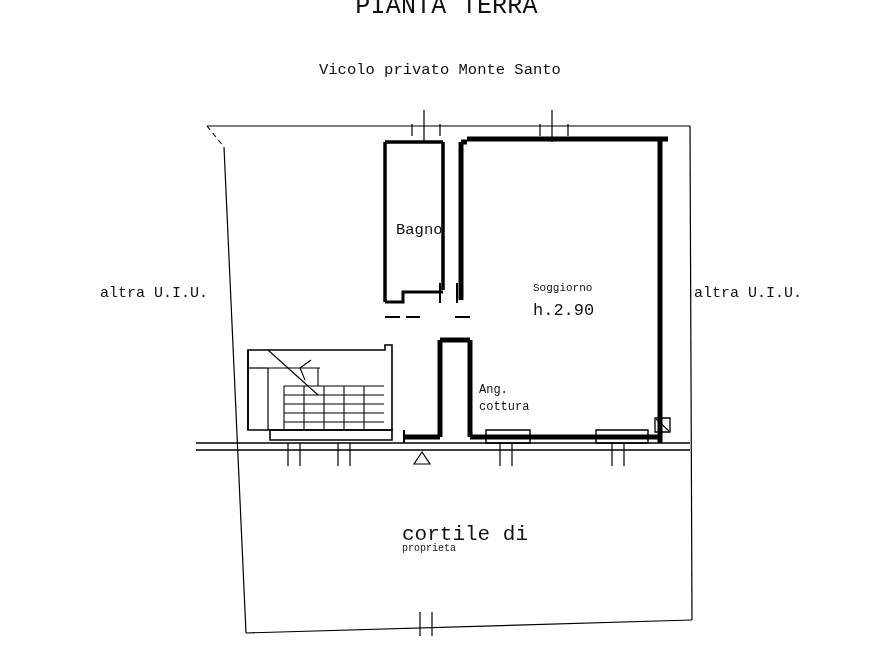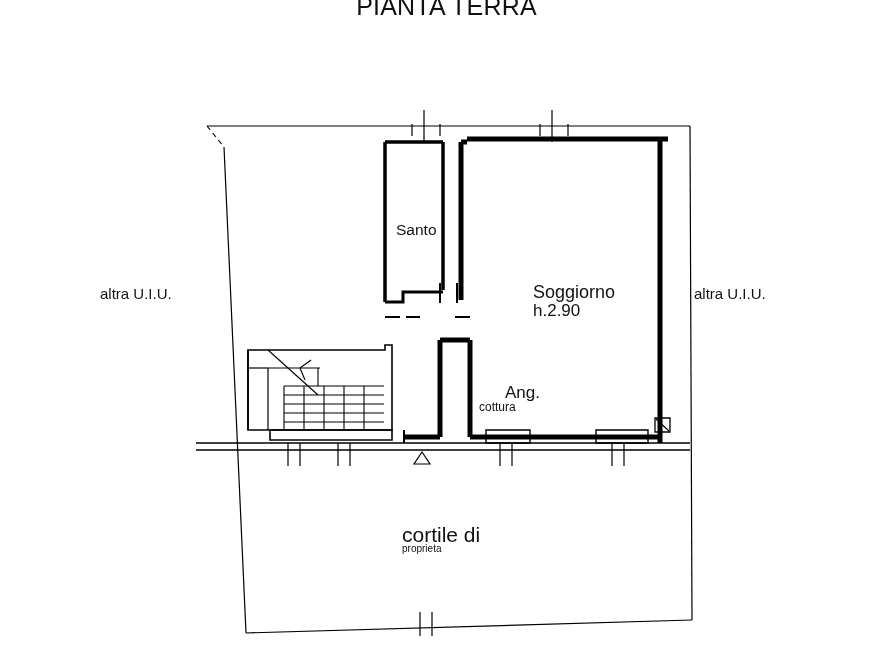--- a/index.html
+++ b/index.html
@@ -14,20 +14,21 @@
     font-family: "Liberation Sans", sans-serif;
     color: #000000;
     overflow: hidden;
   }
   #plan-root {
     position: absolute;
     left: 0;
     top: 0;
     width: 893px;
     height: 537px;
+    font-family: Liberation Mono, monospace;
   }
   .lbl {
     position: absolute;
     white-space: pre;
     line-height: 1.18;
     color: #111111;
   }
   #title {
     left: 0;
     top: -8px;
@@ -52,31 +53,31 @@
     font-size: 15px;
   }
   #bagno {
     left: 396px;
     top: 221px;
     font-size: 15.5px;
   }
   #soggiorno {
     left: 533px;
     top: 282px;
-    font-size: 18px;
+    font-size: 11px;
   }
   #soggiorno-h {
     left: 533px;
     top: 301px;
     font-size: 17px;
   }
   #angcottura-1 {
-    left: 505px;
+    left: 479px;
     top: 383px;
-    font-size: 17px;
+    font-size: 12px;
   }
   #angcottura-2 {
     left: 479px;
     top: 400px;
     font-size: 12px;
   }
   #cortile-1 {
     left: 402px;
     top: 523px;
     font-size: 21px;
@@ -212,23 +213,24 @@
       </g>
 
       <g>
         <path d="M420 612 L420 636 M432 612 L432 636" stroke-width="1.2"></path>
       </g>
 
     </g>
   </svg>
 
   <div class="lbl" id="title">PIANTA TERRA</div>
+  <div class="lbl" id="street">Vicolo privato Monte Santo</div>
   <div class="lbl" id="uiu-left">altra U.I.U.</div>
   <div class="lbl" id="uiu-right">altra U.I.U.</div>
-  <div class="lbl" id="bagno">Santo</div>
+  <div class="lbl" id="bagno">Bagno</div>
   <div class="lbl" id="soggiorno">Soggiorno</div>
   <div class="lbl" id="soggiorno-h">h.2.90</div>
   <div class="lbl" id="angcottura-1">Ang.</div>
   <div class="lbl" id="angcottura-2">cottura</div>
   <div class="lbl" id="cortile-1">cortile di</div>
   <div class="lbl" id="cortile-2">proprieta</div>
 
 </div>
 
 </body></html>

